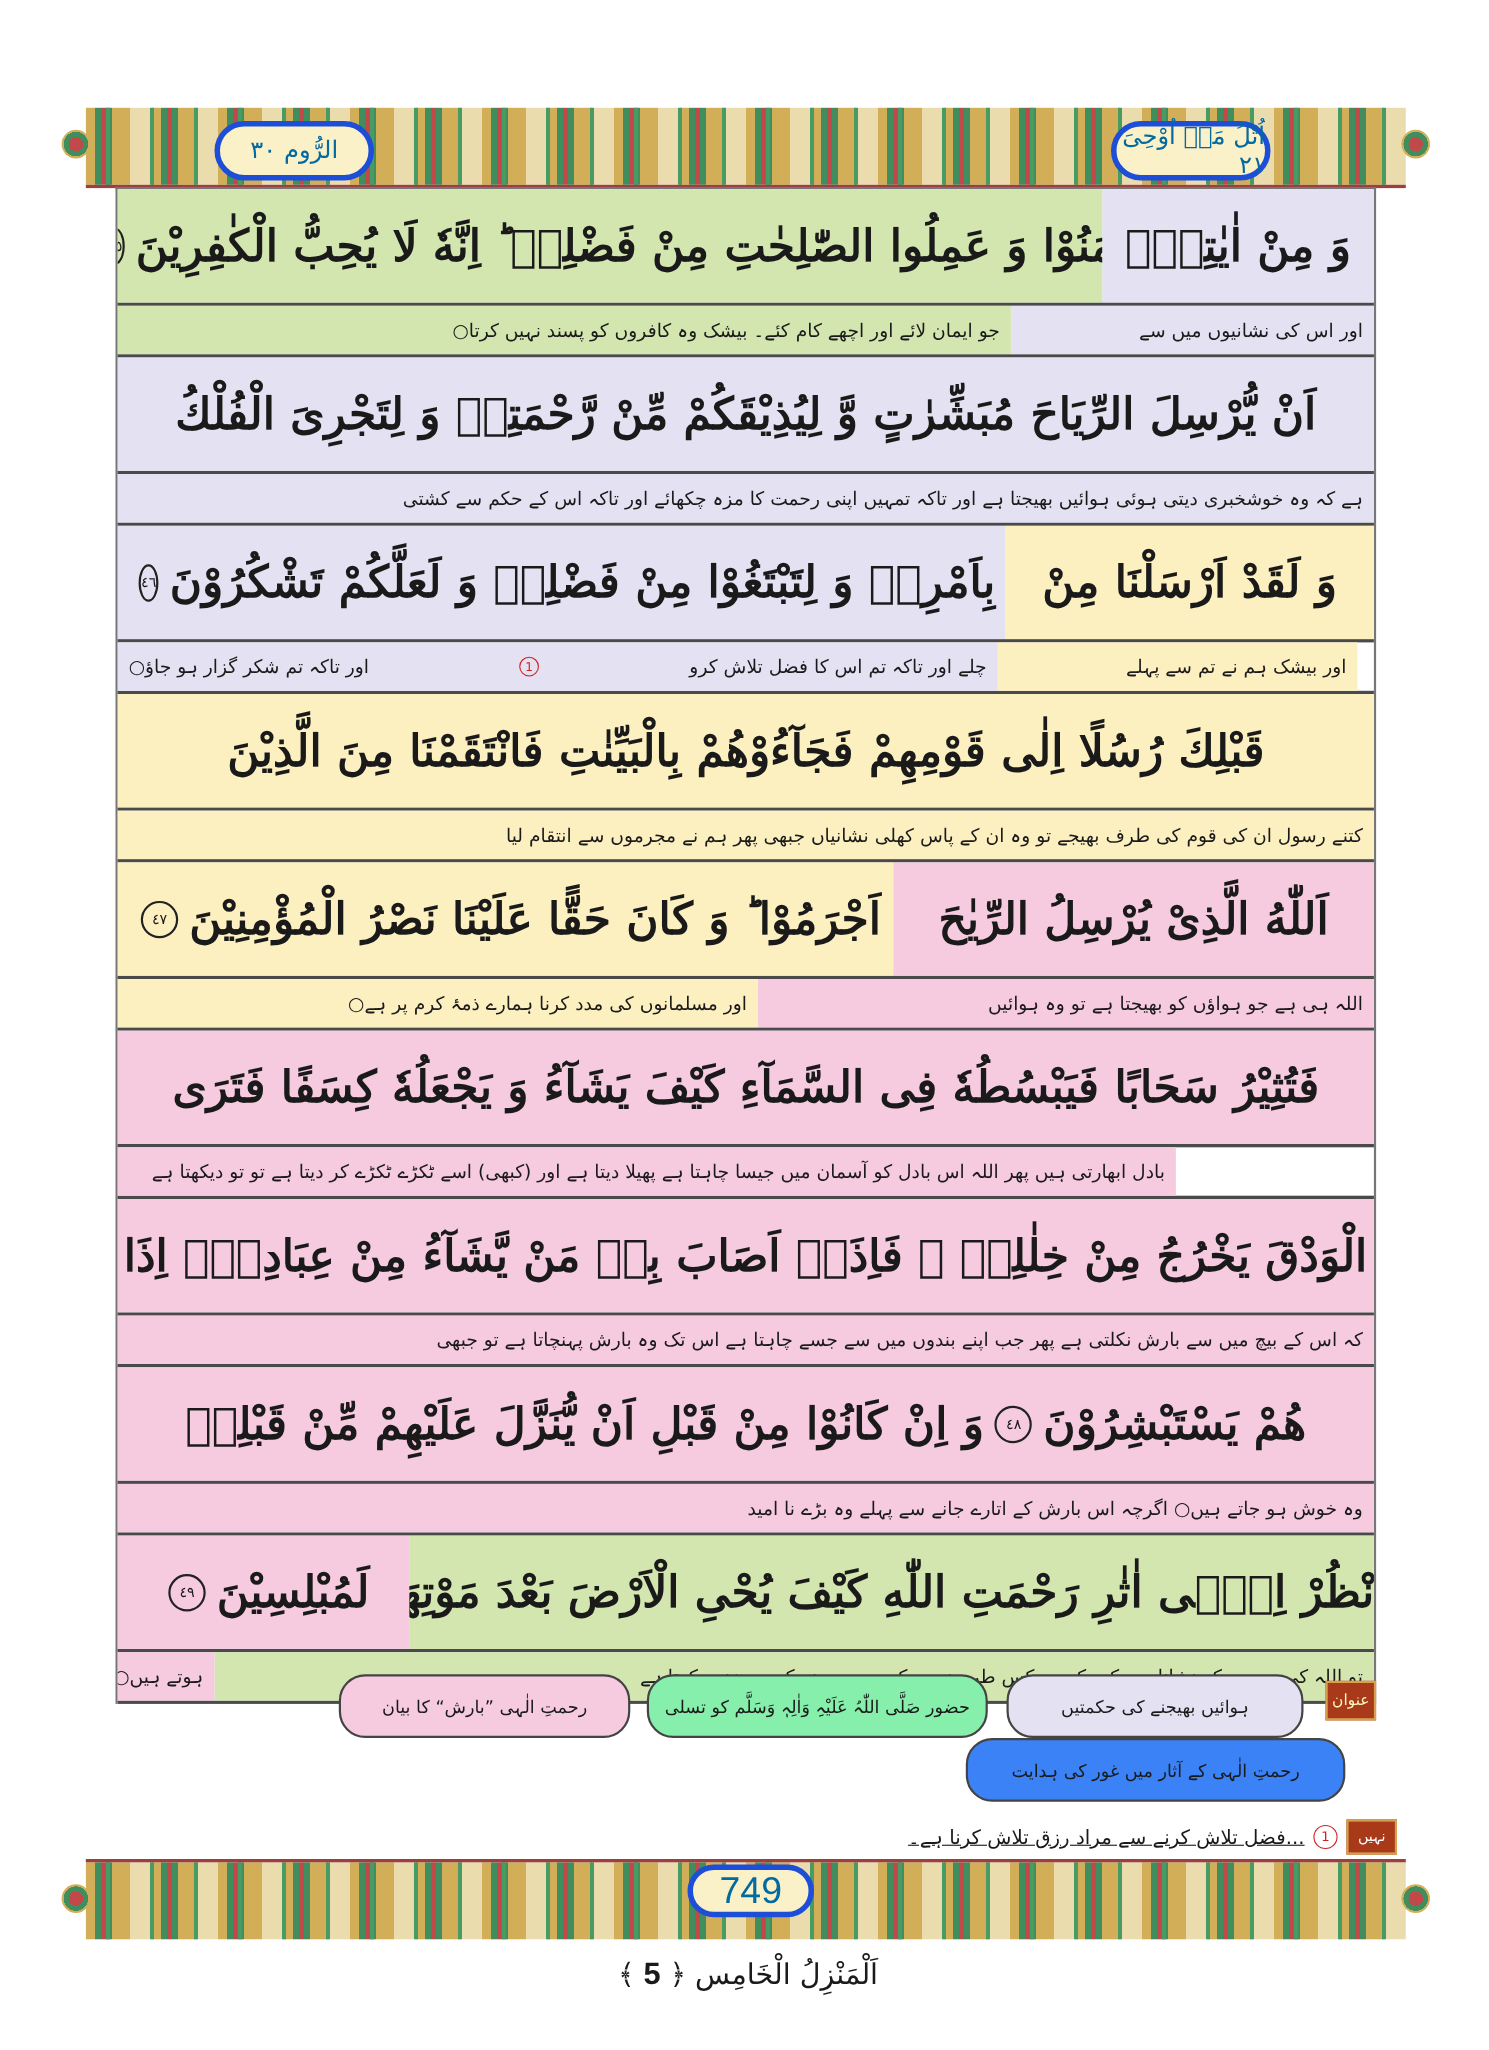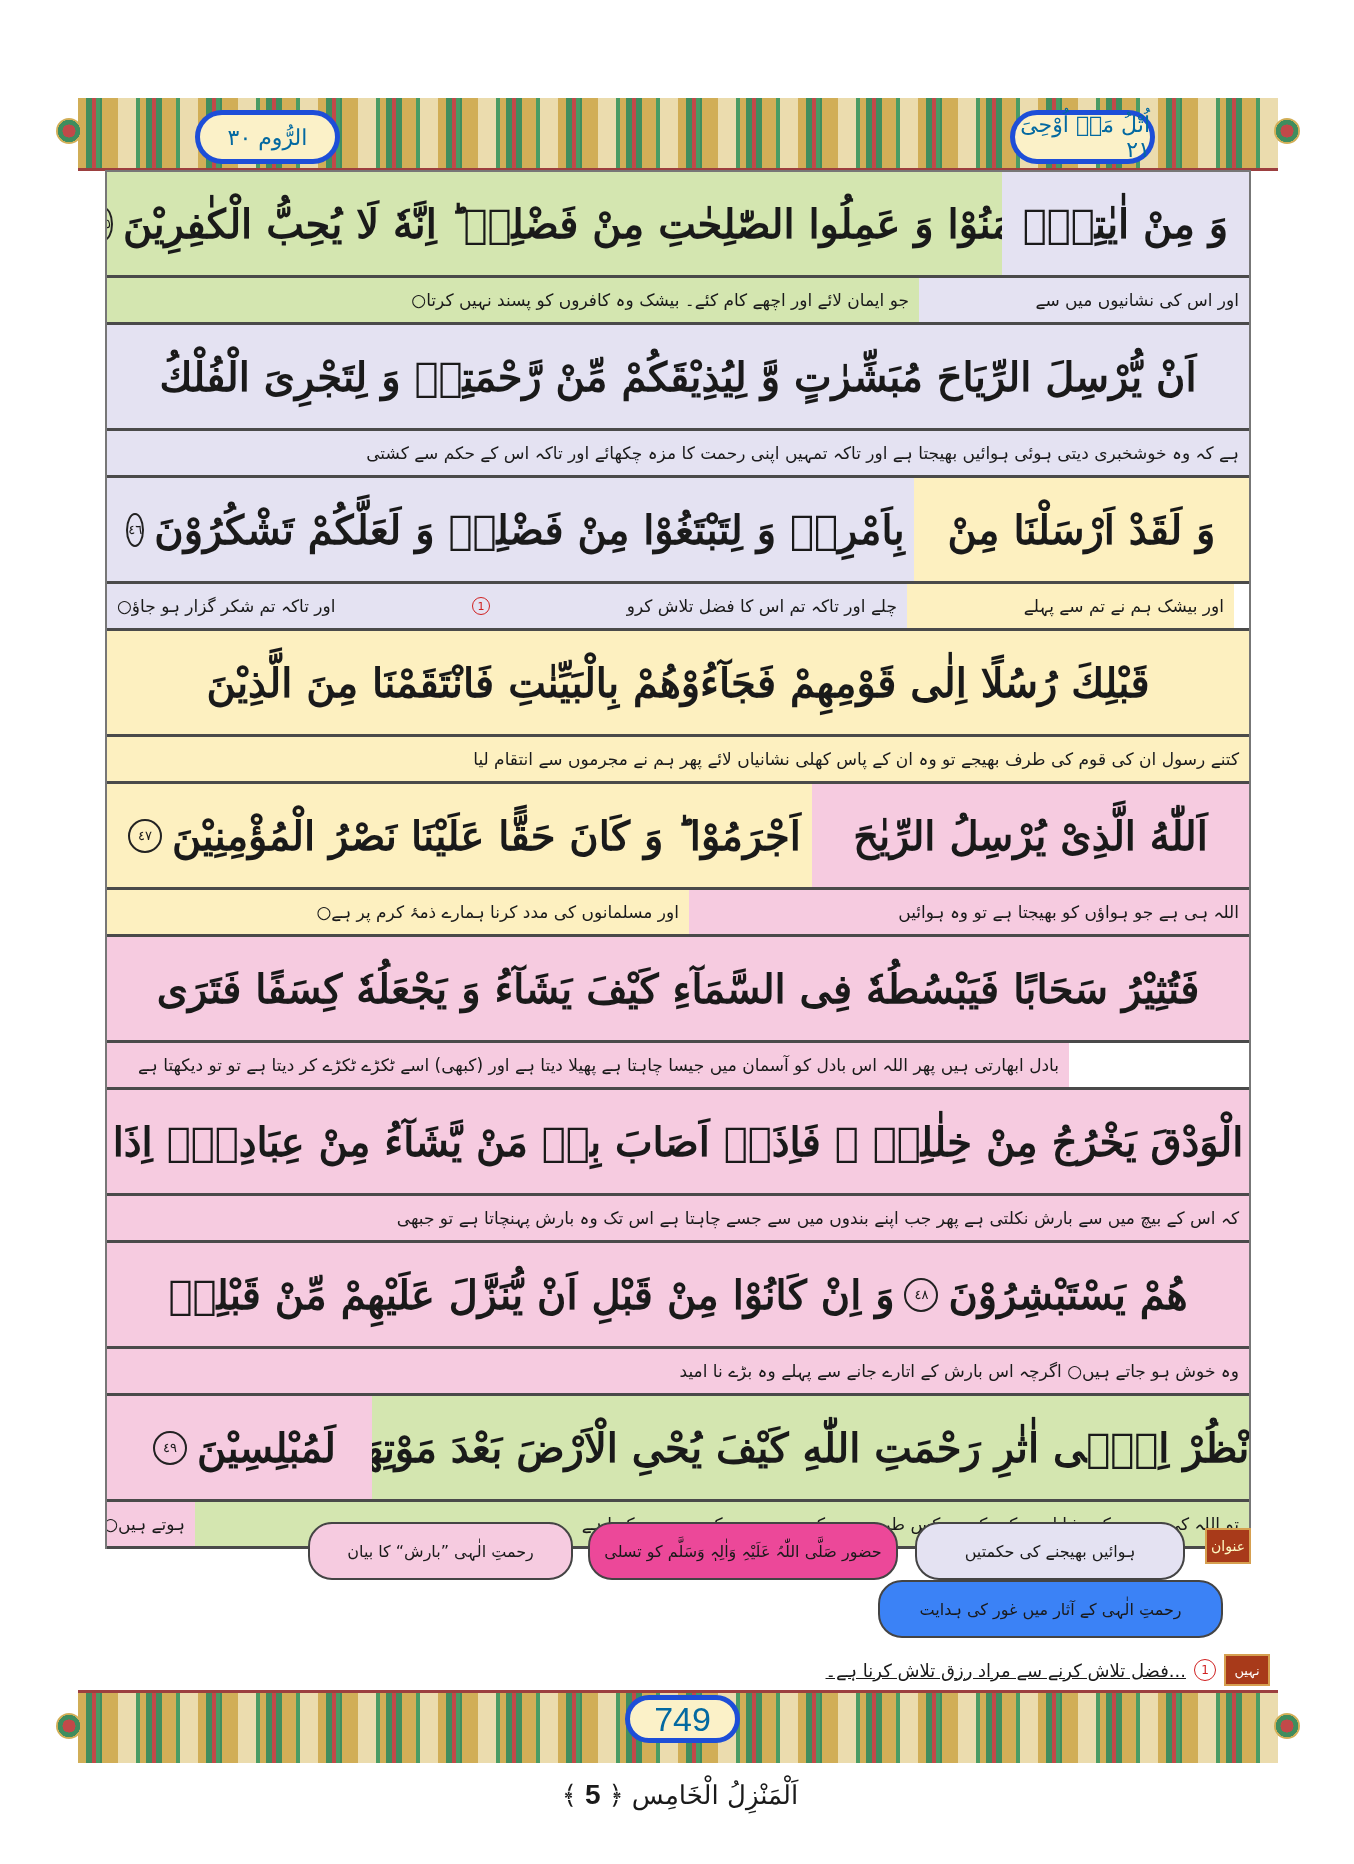--- a/index.html
+++ b/index.html
@@ -69,21 +69,21 @@
     position: absolute; top: 10px; left: 905px; width: 42px; height: 32px;
     background: #a83a1a; color: #fef9c3; font-size: 14px; border: 2px solid #d6a050;
     display: flex; align-items: center; justify-content: center; direction: rtl;
   }
   .pill {
     position: absolute; height: 58px; border: 2px solid #444; border-radius: 24px;
     display: flex; align-items: center; justify-content: center; font-size: 16px;
     direction: rtl; box-sizing: border-box; padding: 0 14px;
   }
   .p1 { top: 4px; left: 615px; width: 270px; background: #e4e2f2; }
-  .p2 { top: 4px; left: 288px; width: 310px; background: #ec4899; }
+  .p2 { top: 4px; left: 288px; width: 310px; background: #86efac; }
   .p3 { top: 4px; left: 8px; width: 265px; background: #f6cbe0; }
   .p4 { top: 62px; left: 578px; width: 345px; background: #3b82f6; }
 
   
   .footnote { position: absolute; top: 1652px; left: 680px; width: 590px; height: 36px; direction: rtl; display: flex; align-items: center; gap: 8px; }
   .fn-badge { width: 42px; height: 28px; background: #a83a1a; color: #fff; font-size: 13px; border: 2px solid #d6a050; display: flex; align-items: center; justify-content: center; }
   .fn-num { width: 20px; height: 20px; border: 1.5px solid #d02020; color: #d02020; border-radius: 50%; display: flex; align-items: center; justify-content: center; font-size: 12px; }
   .fn-text { font-size: 18px; text-decoration: underline; }
 
   .manzil {
@@ -137,21 +137,21 @@
       <span class="fn-mark">1</span>
       <span>اور تاکہ تم شکر گزار ہو جاؤ○</span>
     </div>
     <div class="seg yel" style="width:327px">اور بیشک ہم نے تم سے پہلے</div>
   </div>
 
   <div class="row ar">
     <div class="seg yel" style="width:1142px">قَبْلِكَ رُسُلًا اِلٰى قَوْمِهِمْ فَجَآءُوْهُمْ بِالْبَیِّنٰتِ فَانْتَقَمْنَا مِنَ الَّذِیْنَ</div>
   </div>
   <div class="row ur">
-    <div class="seg yel" style="width:1142px">کتنے رسول ان کی قوم کی طرف بھیجے تو وہ ان کے پاس کھلی نشانیاں لائے پھر ہم نے مجرموں سے انتقام لیا</div>
+    <div class="seg yel" style="width:1142px">کتنے رسول ان کی قوم کی طرف بھیجے تو وہ ان کے پاس کھلی نشانیاں جبھی پھر ہم نے مجرموں سے انتقام لیا</div>
   </div>
 
   <div class="row ar">
     <div class="seg yel" style="width:705px">
       <span>اَجْرَمُوْا ؕ وَ كَانَ حَقًّا عَلَیْنَا نَصْرُ الْمُؤْمِنِیْنَ</span>
       <span class="ayah-mark">٤٧</span>
     </div>
     <div class="seg pink" style="width:437px">اَللّٰهُ الَّذِیْ یُرْسِلُ الرِّیٰحَ</div>
   </div>
   <div class="row ur">

